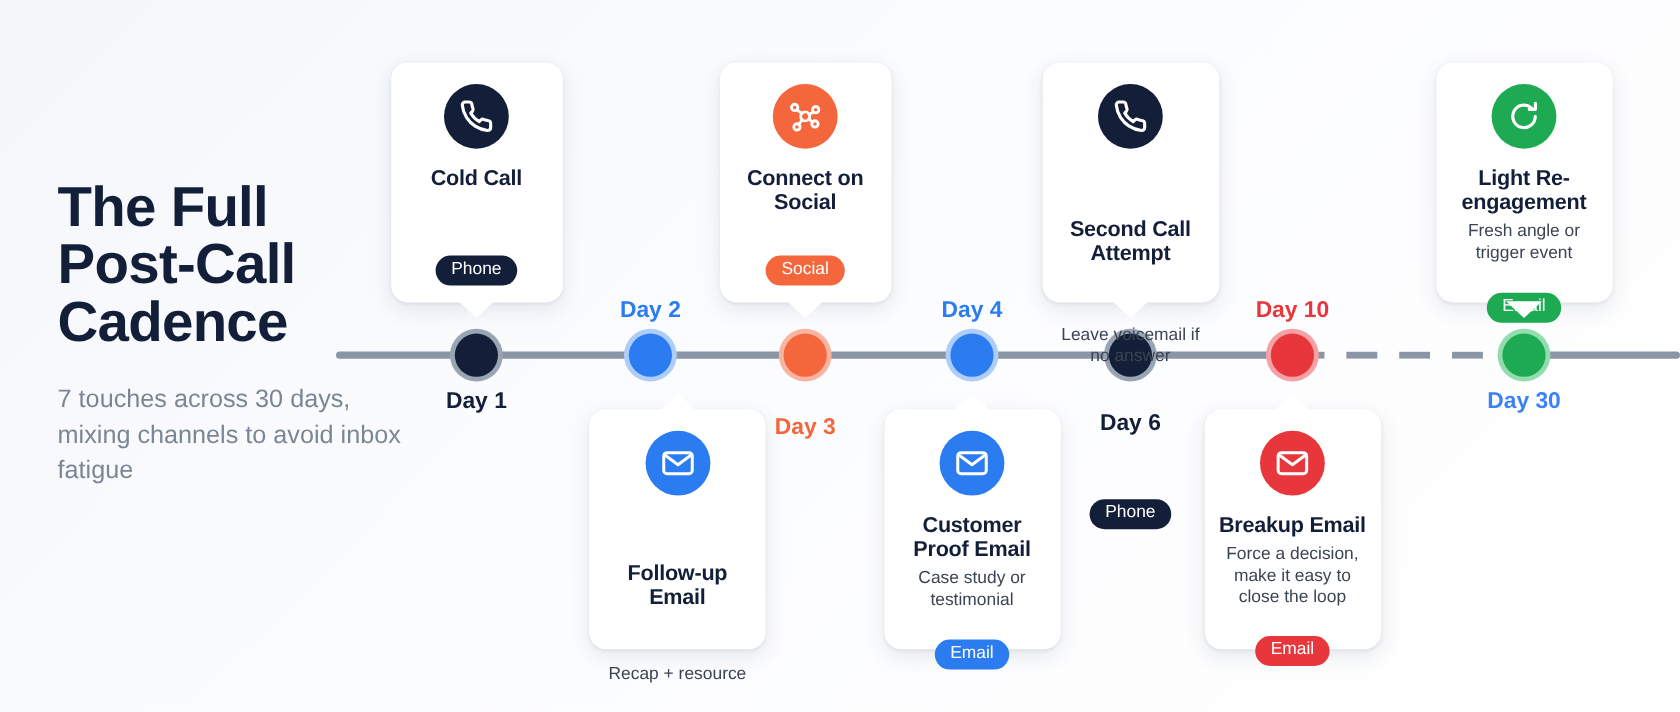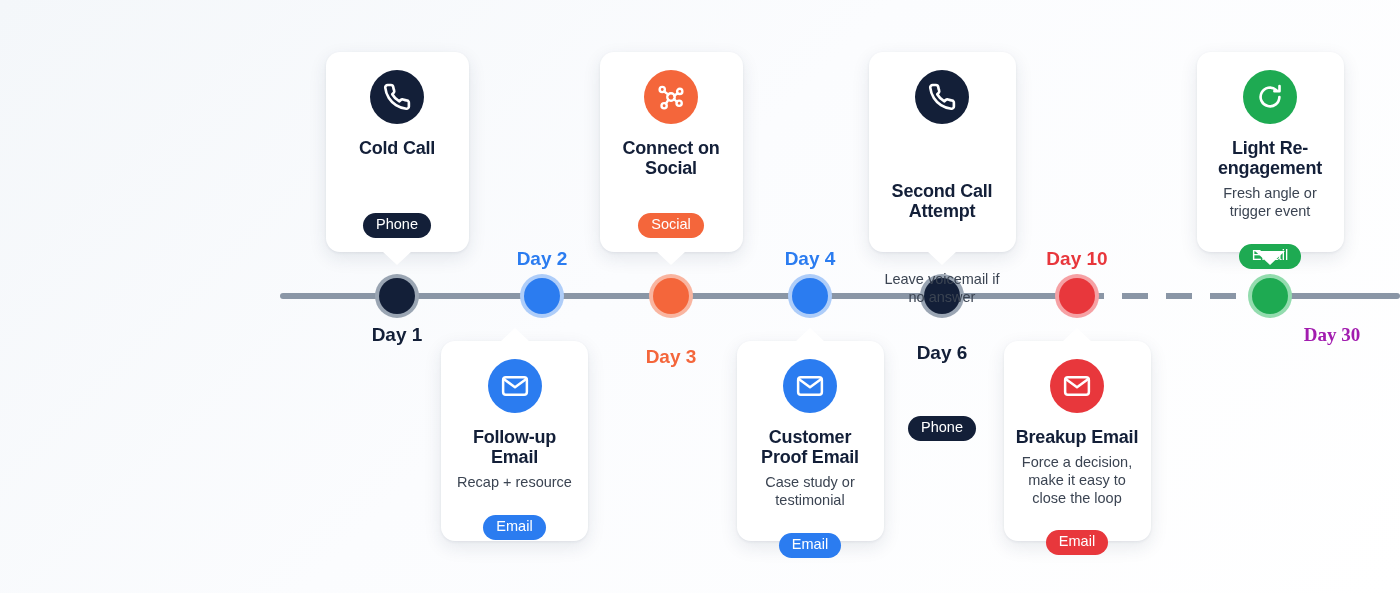--- a/index.html
+++ b/index.html
@@ -173,20 +173,28 @@
     color: #ffffff;
     line-height: 1.1;
     white-space: nowrap;
   }
 </style>
 </head>
 <body>
 
 <div id="stage">
 
+  <div class="headline">
+    <h1>
+      <span>The Full</span><br>
+      <span>Post-Call</span><br>
+      <span>Cadence</span>
+    </h1>
+    <div class="sub">7 touches across 30 days, mixing channels to avoid inbox fatigue</div>
+  </div>
 
   <div class="axis-line axis-solid-a"></div>
   <div class="axis-dashed"></div>
   <div class="axis-solid-b"></div>
 
   <div id="nodes-layer">
       <div class="node" style="left: 397px; top: 296px; background: rgb(154, 165, 179);">
         <div class="core" style="background: rgb(19, 31, 56);"></div>
       </div>
       <div class="day-label" style="left: 397px; color: rgb(19, 31, 56); top: 324px;">Day 1</div>
@@ -206,35 +214,35 @@
         <div class="core" style="background: rgb(19, 31, 56);"></div>
       </div>
       <div class="day-label" style="left: 942px; color: rgb(19, 31, 56); top: 324px; margin-top: 18px;">Day 6</div>
       <div class="node" style="left: 1077px; top: 296px; background: rgb(246, 161, 164);">
         <div class="core" style="background: rgb(232, 55, 60);"></div>
       </div>
       <div class="day-label" style="left: 1077px; color: rgb(232, 55, 60); top: 248px;">Day 10</div>
       <div class="node" style="left: 1270px; top: 296px; background: rgb(147, 220, 174);">
         <div class="core" style="background: rgb(30, 170, 82);"></div>
       </div>
-      <div class="day-label" style="left: 1332px; color: #a21caf; top: 324px; font-family: Liberation Serif, serif;">Day 30</div>
+      <div class="day-label" style="left: 1270px; color: #3b82f6; top: 324px;">Day 30</div>
     </div>
   <div id="cards-layer">
       <div class="card above" style="left: 325.5px; top: 52px; height: 200px;">
         <div class="pointer"></div>
         <div class="icon-circle" style="background: rgb(19, 31, 56);">
           <svg width="30" height="30" viewBox="0 0 24 24" fill="none" stroke="#fff" stroke-width="2.1" stroke-linecap="round" stroke-linejoin="round">
             <path d="M21.5 16.9v2.6a1.9 1.9 0 0 1-2.1 1.9 18.9 18.9 0 0 1-8.2-2.9 18.5 18.5 0 0 1-5.7-5.7A18.9 18.9 0 0 1 2.6 4.5 1.9 1.9 0 0 1 4.5 2.4h2.6a1.9 1.9 0 0 1 1.9 1.6c.1.9.3 1.8.7 2.7a1.9 1.9 0 0 1-.4 2L8.2 9.8a15 15 0 0 0 5.7 5.7l1.1-1.1a1.9 1.9 0 0 1 2-.4c.9.3 1.8.6 2.7.7a1.9 1.9 0 0 1 1.8 2.2z"></path>
           </svg>
         </div>
         <div class="card-title">Cold Call</div>
         <div class="spacer"></div>
         <div class="badge" style="background: rgb(19, 31, 56);">Phone</div>
       </div>
-      <div class="card below wide" style="left: 441px; top: 341px; height: 200px;">
+      <div class="card below wide" style="left: 491px; top: 341px; height: 200px; gap: 40px;">
         <div class="pointer"></div>
         <div class="icon-circle" style="background: rgb(43, 124, 240);">
           <svg width="30" height="30" viewBox="0 0 24 24" fill="none" stroke="#fff" stroke-width="2" stroke-linecap="round" stroke-linejoin="round">
             <rect x="2.5" y="5" width="19" height="14" rx="2.2"></rect>
             <path d="M3 6.4l9 6.6 9-6.6"></path>
           </svg>
         </div>
         <div class="card-title">Follow-up Email</div>
         <div class="card-desc">Recap + resource</div>
         <div class="spacer"></div>

